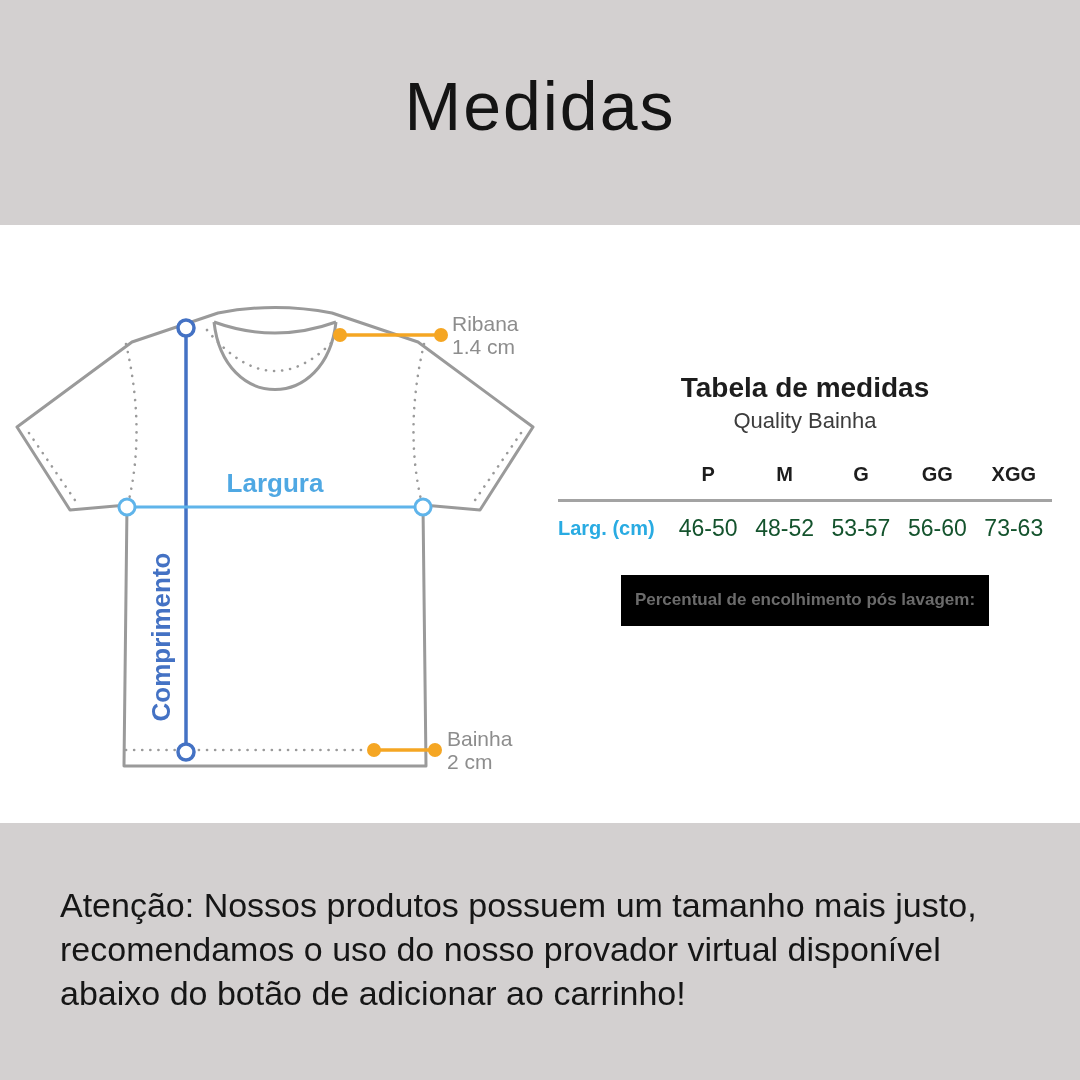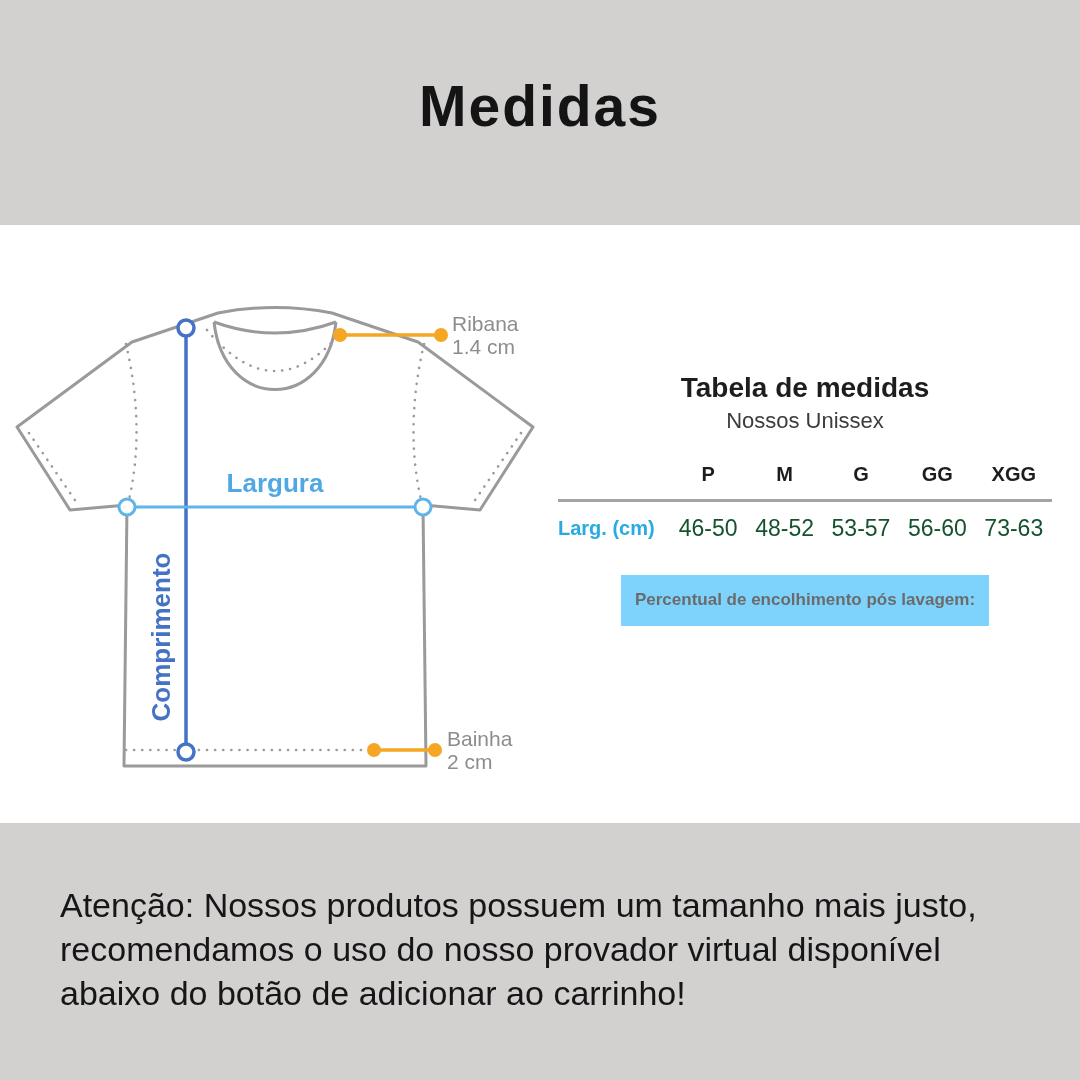--- a/index.html
+++ b/index.html
@@ -8,21 +8,21 @@
     background:#ffffff;
     font-family:"Liberation Sans","DejaVu Sans",sans-serif;
   }
   
   .top-banner{
     position:absolute;left:0;top:0;width:1080px;height:225px;
     background:#d3d0d0;display:flex;align-items:center;justify-content:center;
   }
   .top-banner h1{
     margin:16px;padding-bottom:14px;
-    font-size:57px;font-weight:700;letter-spacing:2px;color:#141414;
+    font-size:68px;font-weight:400;letter-spacing:2px;color:#141414;
   }
   
   .main{
     position:absolute;left:0;top:225px;width:1080px;height:598px;background:#ffffff;
   }
   .diagram-svg{position:absolute;left:0;top:55px;width:560px;height:540px;}
   .diagram-svg text{font-family:"Liberation Sans","DejaVu Sans",sans-serif;}
   .meas-label{fill:#8d8d8d;font-size:21px;font-weight:500;}
   .largura-label{fill:#4fa8e3;font-size:26px;font-weight:bold;}
   .comprimento-label{fill:#4472c4;font-size:26px;font-weight:bold;}
@@ -31,21 +31,21 @@
   .table-title{margin:0;text-align:center;font-size:28px;font-weight:bold;color:#1d1d1d;line-height:34px;}
   .table-subtitle{margin:2px 0 0 0;text-align:center;font-size:22px;font-weight:400;color:#3c3c3c;line-height:28px;}
   table.sizes{width:100%;border-collapse:collapse;margin-top:22px;}
   table.sizes th,table.sizes td{text-align:center;}
   table.sizes thead th{font-size:20px;font-weight:bold;color:#1d1d1d;padding:6px 0 13px 0;}
   table.sizes thead th.corner{width:112px;}
   table.sizes tbody tr{border-top:3px solid #a3a3a3;}
   table.sizes tbody th{font-size:20px;font-weight:bold;color:#29abe2;text-align:left;padding:13px 0;}
   table.sizes tbody td{font-size:23px;color:#14532d;padding:13px 0;}
   .shrink-box{
-    margin:20px auto 0 auto;width:368px;background:#7dd3fc;
+    margin:20px auto 0 auto;width:368px;background:#000000;
     padding:13px 0 14px 0;text-align:center;color:#6b6b6b;
   }
   .shrink-box .l1{font-size:17px;font-weight:bold;line-height:24px;}
   .shrink-box .l2{font-size:17px;font-weight:bold;line-height:24px;}
   
   .bottom-banner{
     position:absolute;left:0;top:823px;width:1080px;height:266px;background:#d3d0d0;
   }
   .bottom-banner p{
     margin:0;padding:60px 0 0 60px;width:930px;
@@ -108,21 +108,21 @@
       <line x1="372" y1="470" x2="437" y2="470" stroke="#f5a623" stroke-width="3.5"></line>
       <circle cx="374" cy="470" r="7" fill="#f5a623"></circle>
       <circle cx="435" cy="470" r="7" fill="#f5a623"></circle>
       <text class="meas-label" x="447" y="466">Bainha</text>
       <text class="meas-label" x="447" y="489">2 cm</text>
     </g>
   </svg>
 
   <section class="table-panel">
     <h2 class="table-title">Tabela de medidas</h2>
-    <div class="table-subtitle">Nossos Unissex</div>
+    <div class="table-subtitle">Quality Bainha</div>
 
     <table class="sizes">
       <thead>
         <tr>
           <th class="corner"></th>
         <th>P</th>
             <th>M</th>
             <th>G</th>
             <th>GG</th>
             <th>XGG</th>

